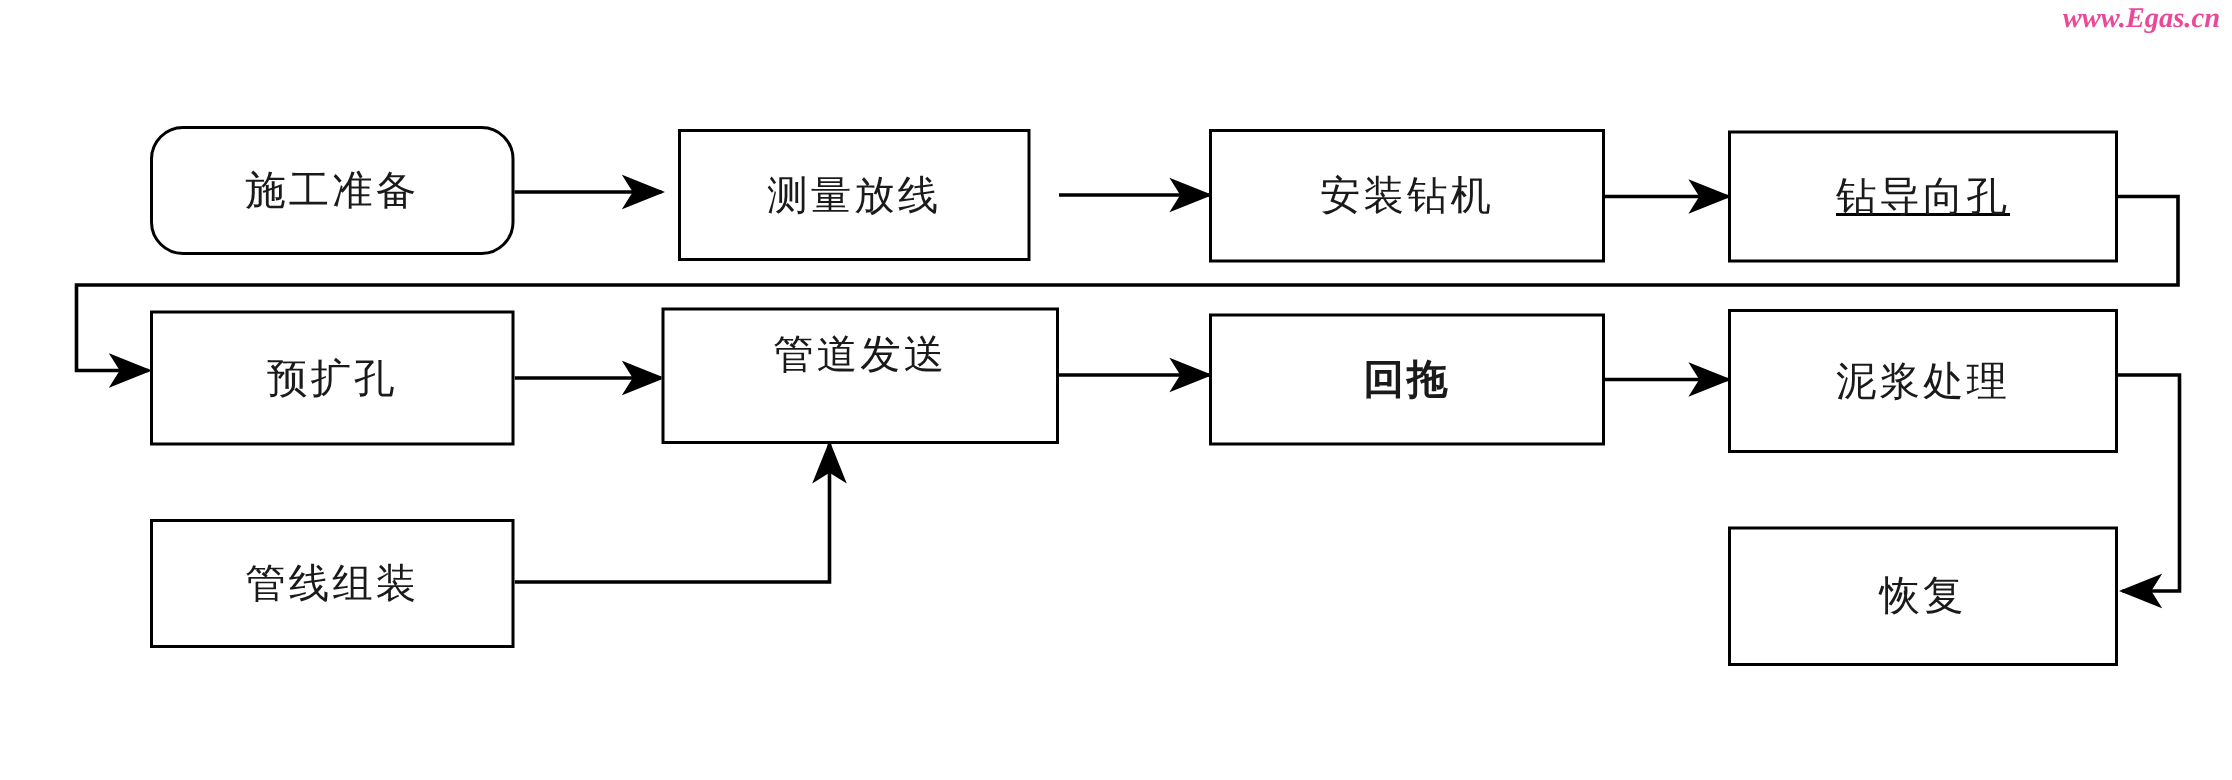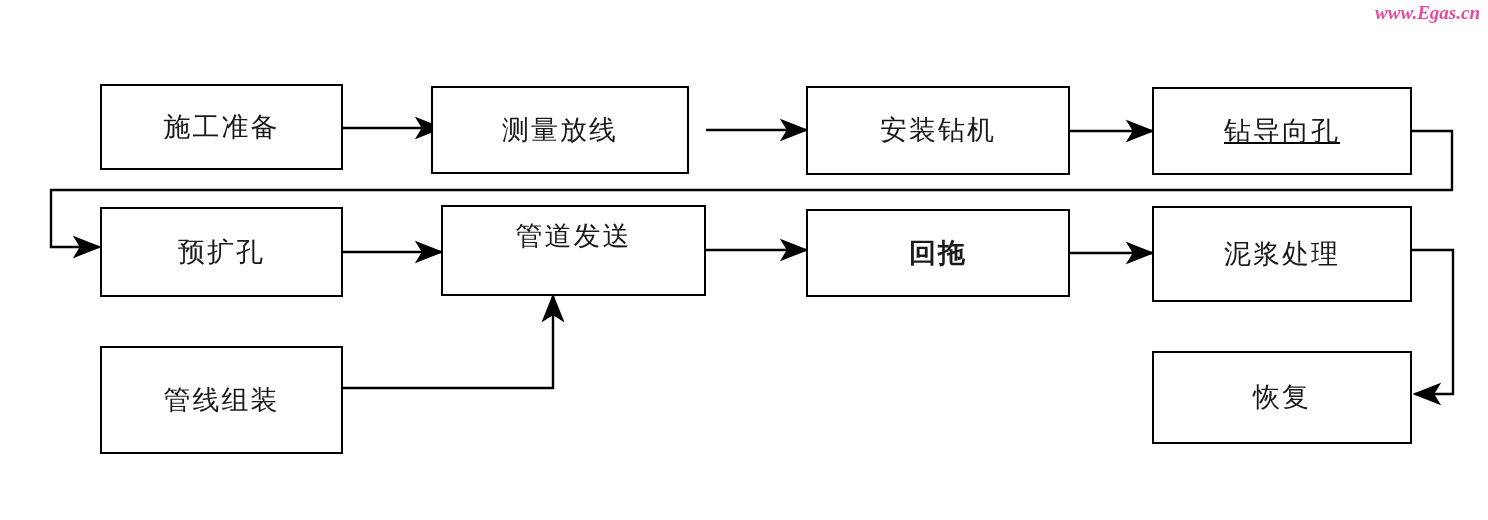--- a/index.html
+++ b/index.html
@@ -78,25 +78,25 @@
 
     <line x1="706" y1="250" x2="806" y2="250" stroke="#000000" stroke-width="2.4" marker-end="url(#arrow)"></line>
 
     <line x1="1070" y1="253" x2="1152" y2="253" stroke="#000000" stroke-width="2.4" marker-end="url(#arrow)"></line>
 
     <path d="M 343 388 L 553 388 L 553 296" fill="none" stroke="#000000" stroke-width="2.4" marker-end="url(#arrow)"></path>
 
     <path d="M 1412 250 L 1453 250 L 1453 394 L 1415 394" fill="none" stroke="#000000" stroke-width="2.4" marker-end="url(#arrow)"></path>
   </svg>
 
-  <div class="node" style="left:100px; top:84px; width:243px; height:86px;">
+  <div class="node" style="left:100px; top:84px; width:243px; height:86px;border-radius:22px;">
     <span class="node-label">施工准备</span>
   </div>
 
-  <div class="node" style="left:431px; top:86px; width:258px; height:88px;">
+  <div class="node" style="left:452px; top:86px; width:235px; height:88px;">
     <span class="node-label">测量放线</span>
   </div>
 
   <div class="node" style="left:806px; top:86px; width:264px; height:89px;">
     <span class="node-label">安装钻机</span>
   </div>
 
   <div class="node" style="left:1152px; top:87px; width:260px; height:88px;text-decoration:underline;">
     <span class="node-label">钻导向孔</span>
   </div>
@@ -110,21 +110,21 @@
   </div>
 
   <div class="node" style="left:806px; top:209px; width:264px; height:88px;font-weight:bold;">
     <span class="node-label">回拖</span>
   </div>
 
   <div class="node" style="left:1152px; top:206px; width:260px; height:96px;">
     <span class="node-label">泥浆处理</span>
   </div>
 
-  <div class="node" style="left:100px; top:346px; width:243px; height:108px;">
+  <div class="node" style="left:100px; top:346px; width:243px; height:86px;">
     <span class="node-label">管线组装</span>
   </div>
 
   <div class="node" style="left:1152px; top:351px; width:260px; height:93px;">
     <span class="node-label">恢复</span>
   </div>
 
   <div class="watermark">www.Egas.cn</div>
 
 </div>

